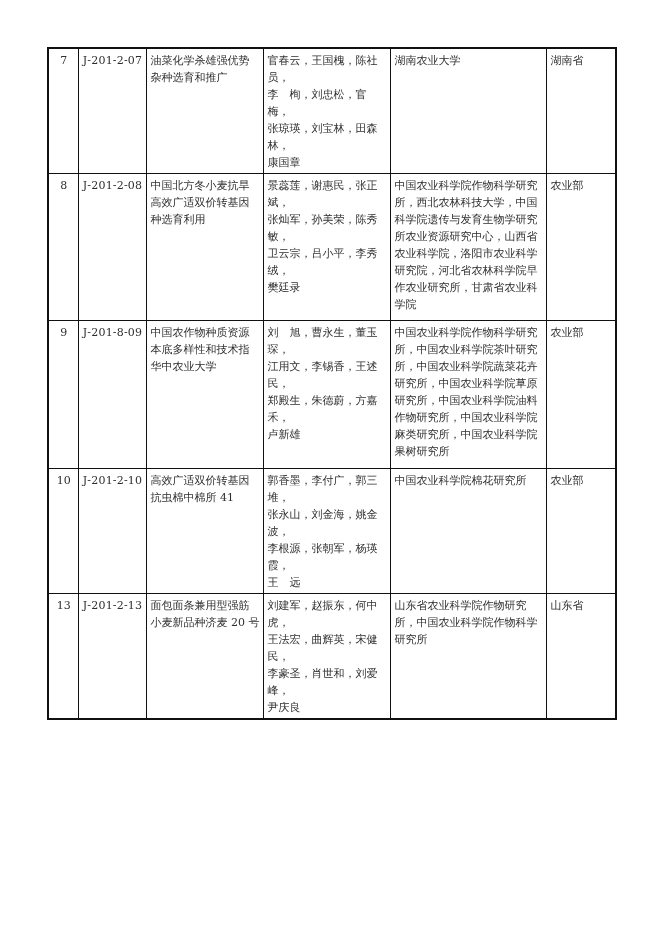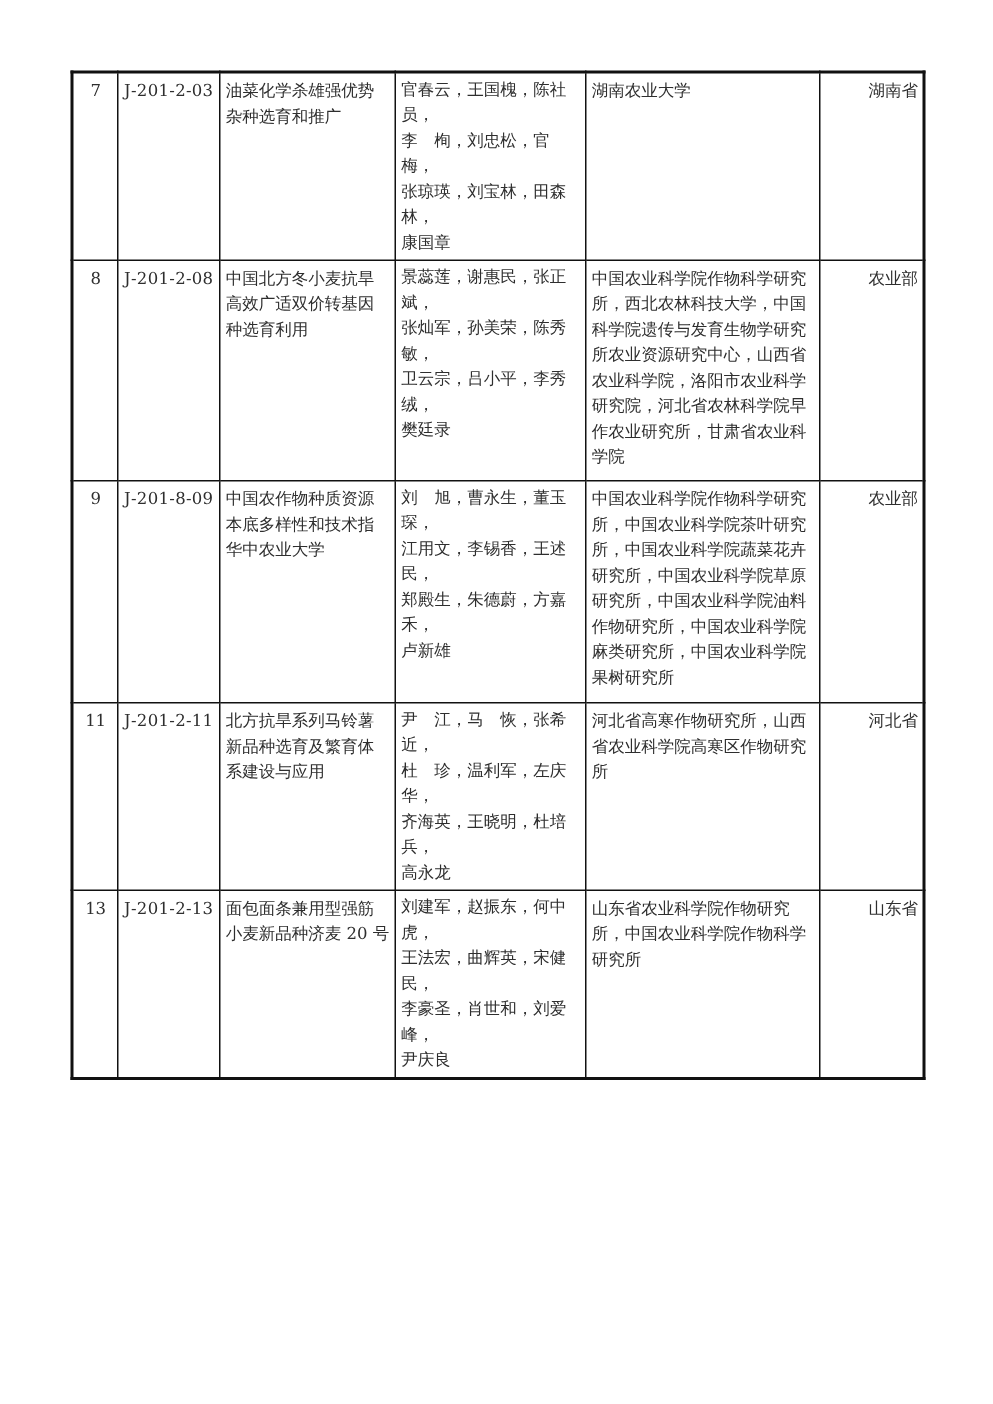--- a/index.html
+++ b/index.html
@@ -53,40 +53,39 @@
     font-size: 10px;
     line-height: 16px;
     padding-right: 2px;
     font-family: Liberation Serif, serif;
   }
   td.col-orgs {
     line-height: 17px;
   }
   td.col-nominator {
     line-height: 17px;
-    text-align: right;
   }
 </style>
 </head>
 <body>
 
 <div class="page">
   <table class="awards">
     <colgroup>
       <col style="width:30px">
       <col style="width:68px">
       <col style="width:117px">
       <col style="width:127px">
       <col style="width:156px">
       <col style="width:70px">
     </colgroup>
     <tbody>
       <tr style="height:81px">
         <td class="col-no">7</td>
-        <td class="col-code">J-201-2-03</td>
+        <td class="col-code">J-201-2-07</td>
         <td class="col-title">油菜化学杀雄强优势
 杂种选育和推广</td>
         <td class="col-people">官春云，王国槐，陈社员，
 李　栒，刘忠松，官　梅，
 张琼瑛，刘宝林，田森林，
 康国章</td>
         <td class="col-orgs">湖南农业大学</td>
         <td class="col-nominator">湖南省</td>
       </tr>
       <tr style="height:147px">
@@ -122,34 +121,31 @@
         <td class="col-orgs">中国农业科学院作物科学研究
 所，中国农业科学院茶叶研究
 所，中国农业科学院蔬菜花卉
 研究所，中国农业科学院草原
 研究所，中国农业科学院油料
 作物研究所，中国农业科学院
 麻类研究所，中国农业科学院
 果树研究所</td>
         <td class="col-nominator">农业部</td>
       </tr>
-      <tr style="height:77px">
-        <td class="col-no">11</td>
-        <td class="col-code">J-201-2-11</td>
-        <td class="col-title">北方抗旱系列马铃薯
-新品种选育及繁育体
-系建设与应用</td>
-        <td class="col-people">尹　江，马　恢，张希近，
-杜　珍，温利军，左庆华，
-齐海英，王晓明，杜培兵，
-高永龙</td>
-        <td class="col-orgs">河北省高寒作物研究所，山西
-省农业科学院高寒区作物研究
-所</td>
-        <td class="col-nominator">河北省</td>
+      <tr style="height:75px">
+        <td class="col-no">10</td>
+        <td class="col-code">J-201-2-10</td>
+        <td class="col-title">高效广适双价转基因
+抗虫棉中棉所 41</td>
+        <td class="col-people">郭香墨，李付广，郭三堆，
+张永山，刘金海，姚金波，
+李根源，张朝军，杨瑛霞，
+王　远</td>
+        <td class="col-orgs">中国农业科学院棉花研究所</td>
+        <td class="col-nominator">农业部</td>
       </tr>
       <tr style="height:77px">
         <td class="col-no">13</td>
         <td class="col-code">J-201-2-13</td>
         <td class="col-title">面包面条兼用型强筋
 小麦新品种济麦 20 号</td>
         <td class="col-people">刘建军，赵振东，何中虎，
 王法宏，曲辉英，宋健民，
 李豪圣，肖世和，刘爱峰，
 尹庆良</td>

